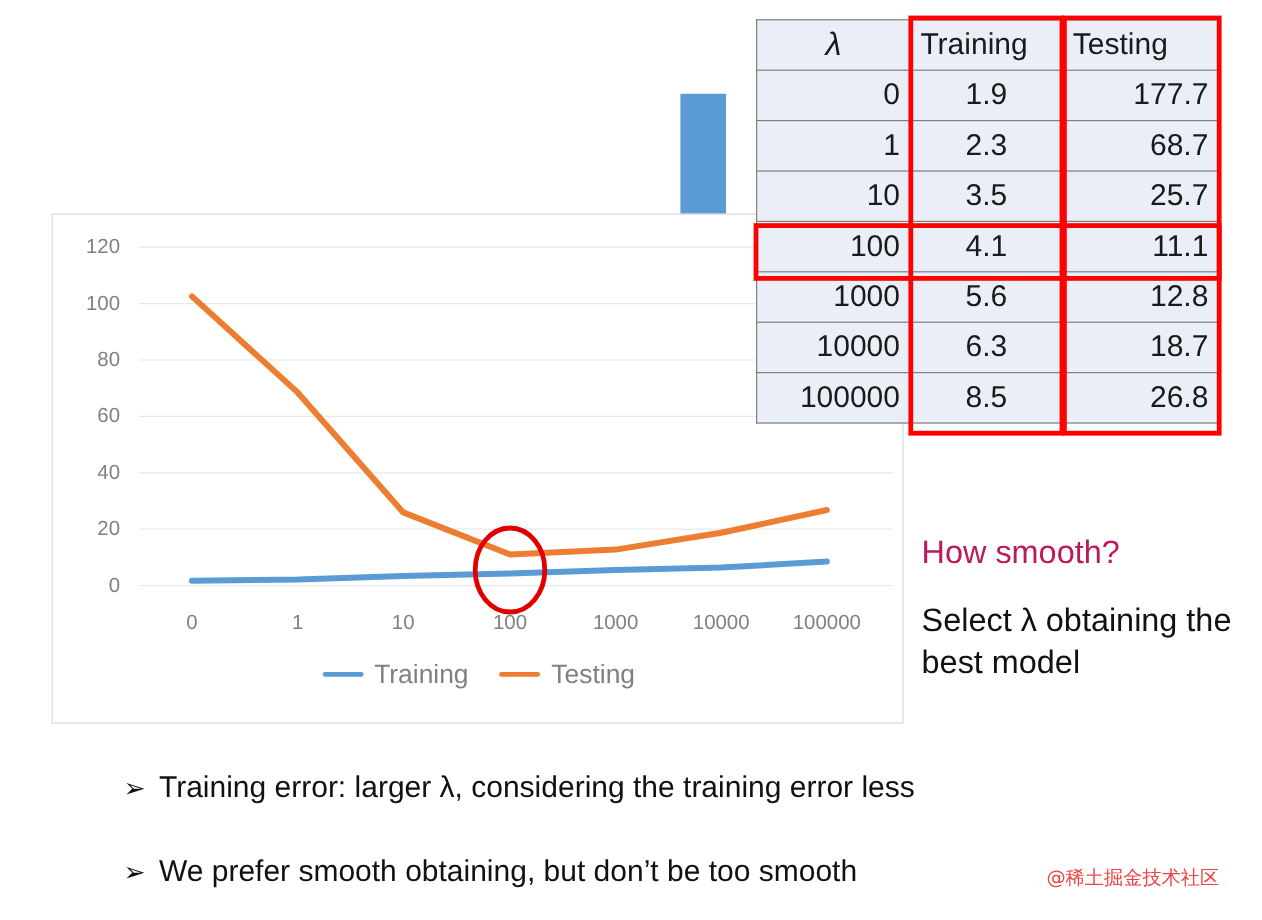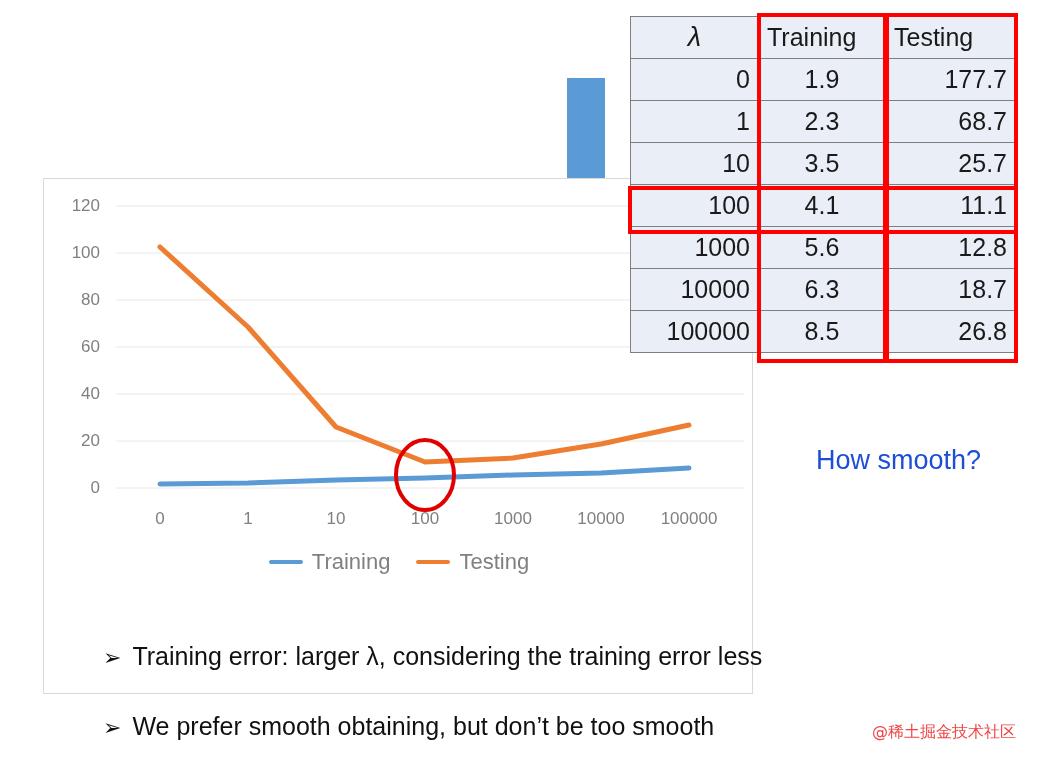--- a/index.html
+++ b/index.html
@@ -26,21 +26,21 @@
     position:absolute;left:412px;top:198px;
     font-size:28px;color:#111111;white-space:nowrap;
   }
 
   
   #down-arrow{position:absolute;left:548px;top:78px;width:80px;height:258px;}
 
   
   #chart-panel{
     position:absolute;left:43px;top:178px;
-    width:710px;height:516px;
+    width:710px;height:425px;
     background:#ffffff;
     border:1px solid #d9d9d9;
     box-sizing:border-box;
   }
   #chart-svg{position:absolute;left:0;top:0;}
   .ytick{
     position:absolute;
     font-size:17px;color:#808080;
     text-align:right;width:46px;
     transform:translateY(-50%);
@@ -83,21 +83,21 @@
   table#data-table th.col-lambda{text-align:center;font-style:italic;font-size:27px;}
   
   .red-box{position:absolute;border:4px solid #ff0000;box-sizing:border-box;pointer-events:none;}
   #red-col-train{left:127px;top:-3px;width:130px;height:350px;}
   #red-col-test{left:255px;top:-3px;width:133px;height:350px;}
   #red-row-100{left:-2px;top:170px;width:390px;height:48px;}
 
   
   #note-how{
     position:absolute;left:768px;top:445px;
-    font-size:27px;color:#1d4ed8;white-space:nowrap;margin-left:48px;
+    font-size:27px;color:#be185d;white-space:nowrap;
   }
   #note-select{
     position:absolute;left:768px;top:500px;
     font-size:27px;color:#111111;line-height:1.28;width:275px;
   }
 
   
   .bullet{
     position:absolute;left:103px;
     font-size:25px;color:#111111;white-space:nowrap;
@@ -221,20 +221,21 @@
           <td class="col-test">26.8</td>
         </tr>
       </tbody>
     </table>
     <div class="red-box" id="red-col-train"></div>
     <div class="red-box" id="red-col-test"></div>
     <div class="red-box" id="red-row-100"></div>
   </div>
 
   <div id="note-how">How smooth?</div>
+  <div id="note-select">Select λ obtaining the best model</div>
 
   <div class="bullet" id="bullet-1">
     <span class="bullet-marker">➢</span>
     <span>Training error: larger λ, considering the training error less</span>
   </div>
   <div class="bullet" id="bullet-2">
     <span class="bullet-marker">➢</span>
     <span>We prefer smooth obtaining, but don’t be too smooth</span>
   </div>
 

